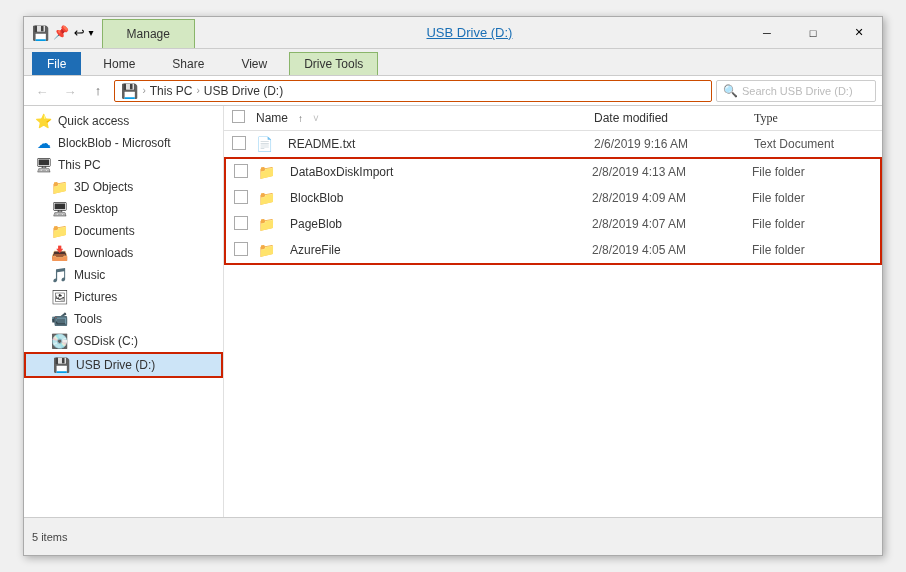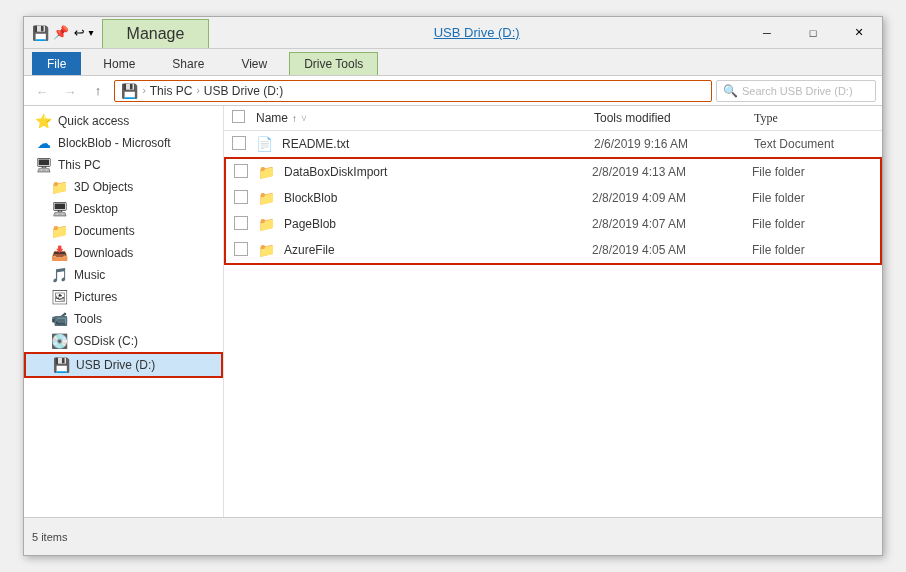--- a/index.html
+++ b/index.html
@@ -45,21 +45,21 @@
       font-size: 12px;
       color: #333;
     }
     .title-bar-manage {
       background: #d4e8c2;
       border: 1px solid #8ab56a;
       border-bottom: none;
       padding: 0 24px;
       display: flex;
       align-items: center;
-      font-size: 16px;
+      font-size: 12px;
       color: #333;
       font-weight: 500;
       margin-top: 2px;
     }
     .title-bar-controls {
       display: flex;
       align-items: center;
     }
     .tb-btn {
       width: 46px;
@@ -222,21 +222,21 @@
       top: 0;
     }
     .col-check {
       width: 24px;
     }
     .col-name {
       flex: 2;
       cursor: pointer;
       display: flex;
       align-items: center;
-      gap: 4px;
+      gap: 10px;
     }
     .col-date {
       width: 160px;
     }
     .col-type {
       width: 120px;
       font-family: Liberation Serif, serif;
     }
     .col-sort-arrow {
       font-size: 10px;
@@ -423,21 +423,21 @@
 
       <div class="file-list-header">
         <span class="col-check">
           <span class="checkbox" style="display:inline-block; width:13px; height:13px; border:1px solid #aaa;"></span>
         </span>
         <span class="col-name">
           <span>Name</span>
           <span class="col-sort-arrow">↑</span>
           <span style="color:#bbb; font-size:10px;">˅</span>
         </span>
-        <span class="col-date">Tools modified</span>
+        <span class="col-date">Date modified</span>
         <span class="col-type">Type</span>
       </div>
 
       <div class="file-row">
         <span class="col-check">
           <span class="checkbox"></span>
         </span>
         <span class="col-name">
           <span class="file-icon file-txt-color">📄</span>
           <span>README.txt</span>

